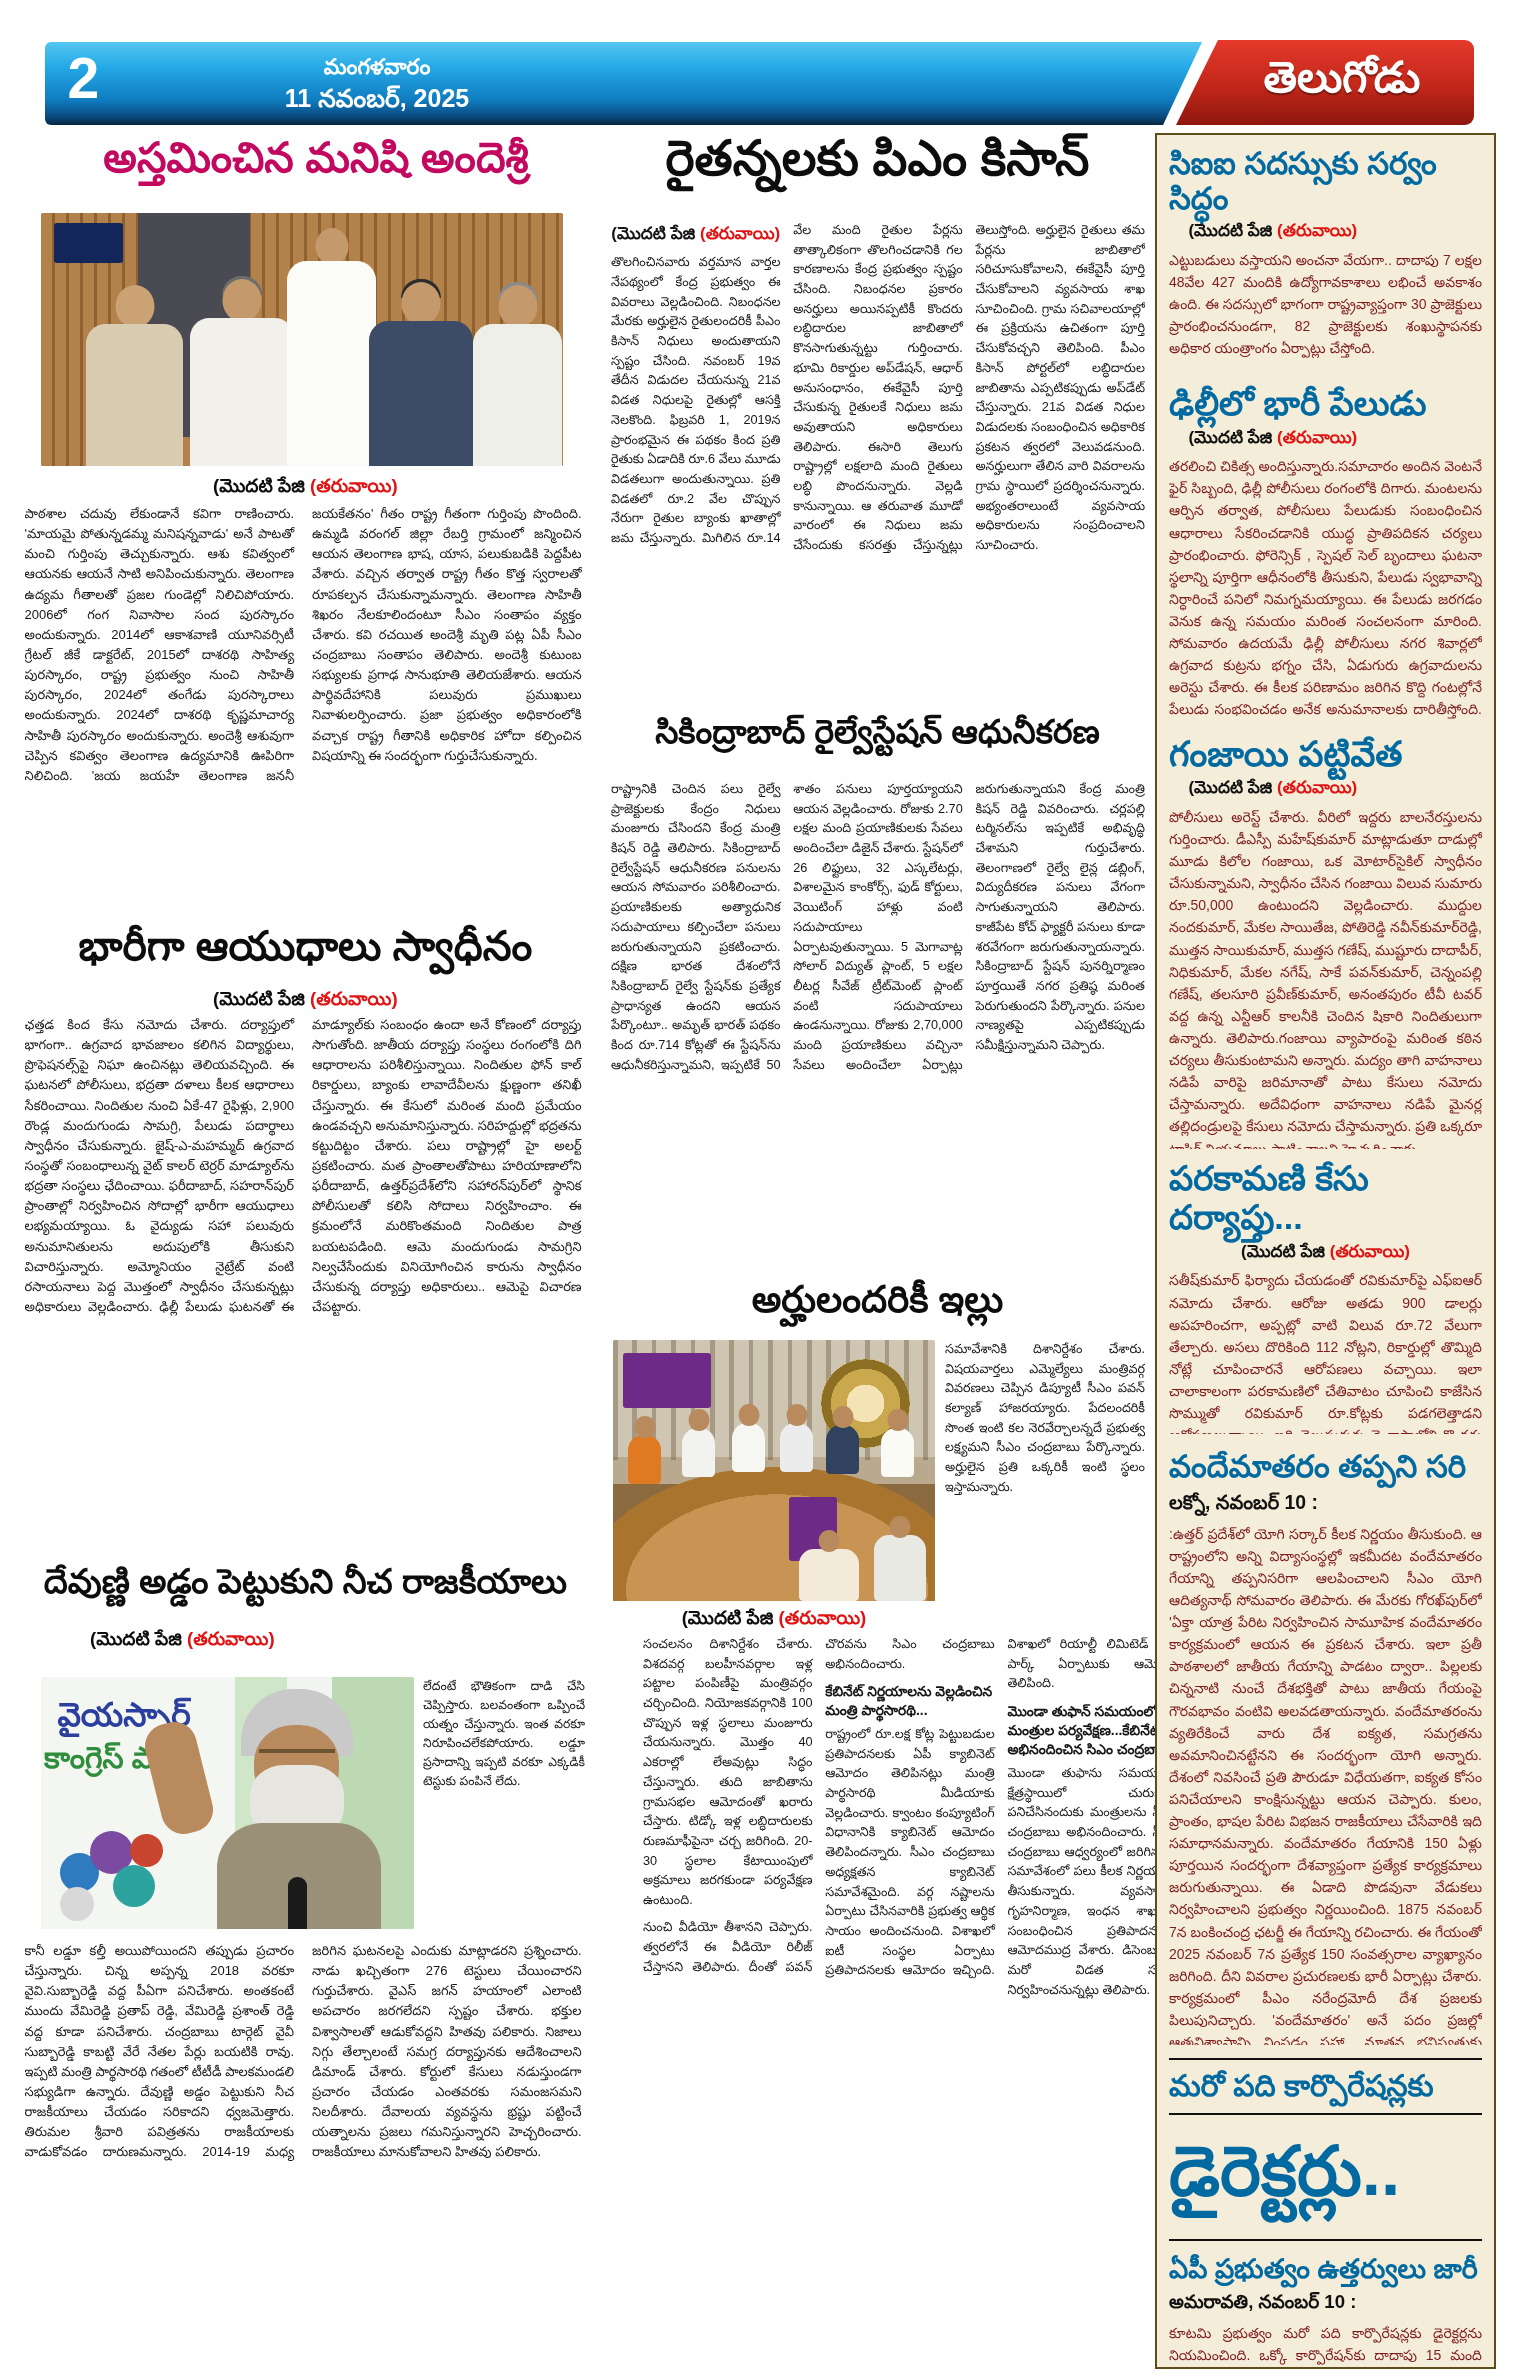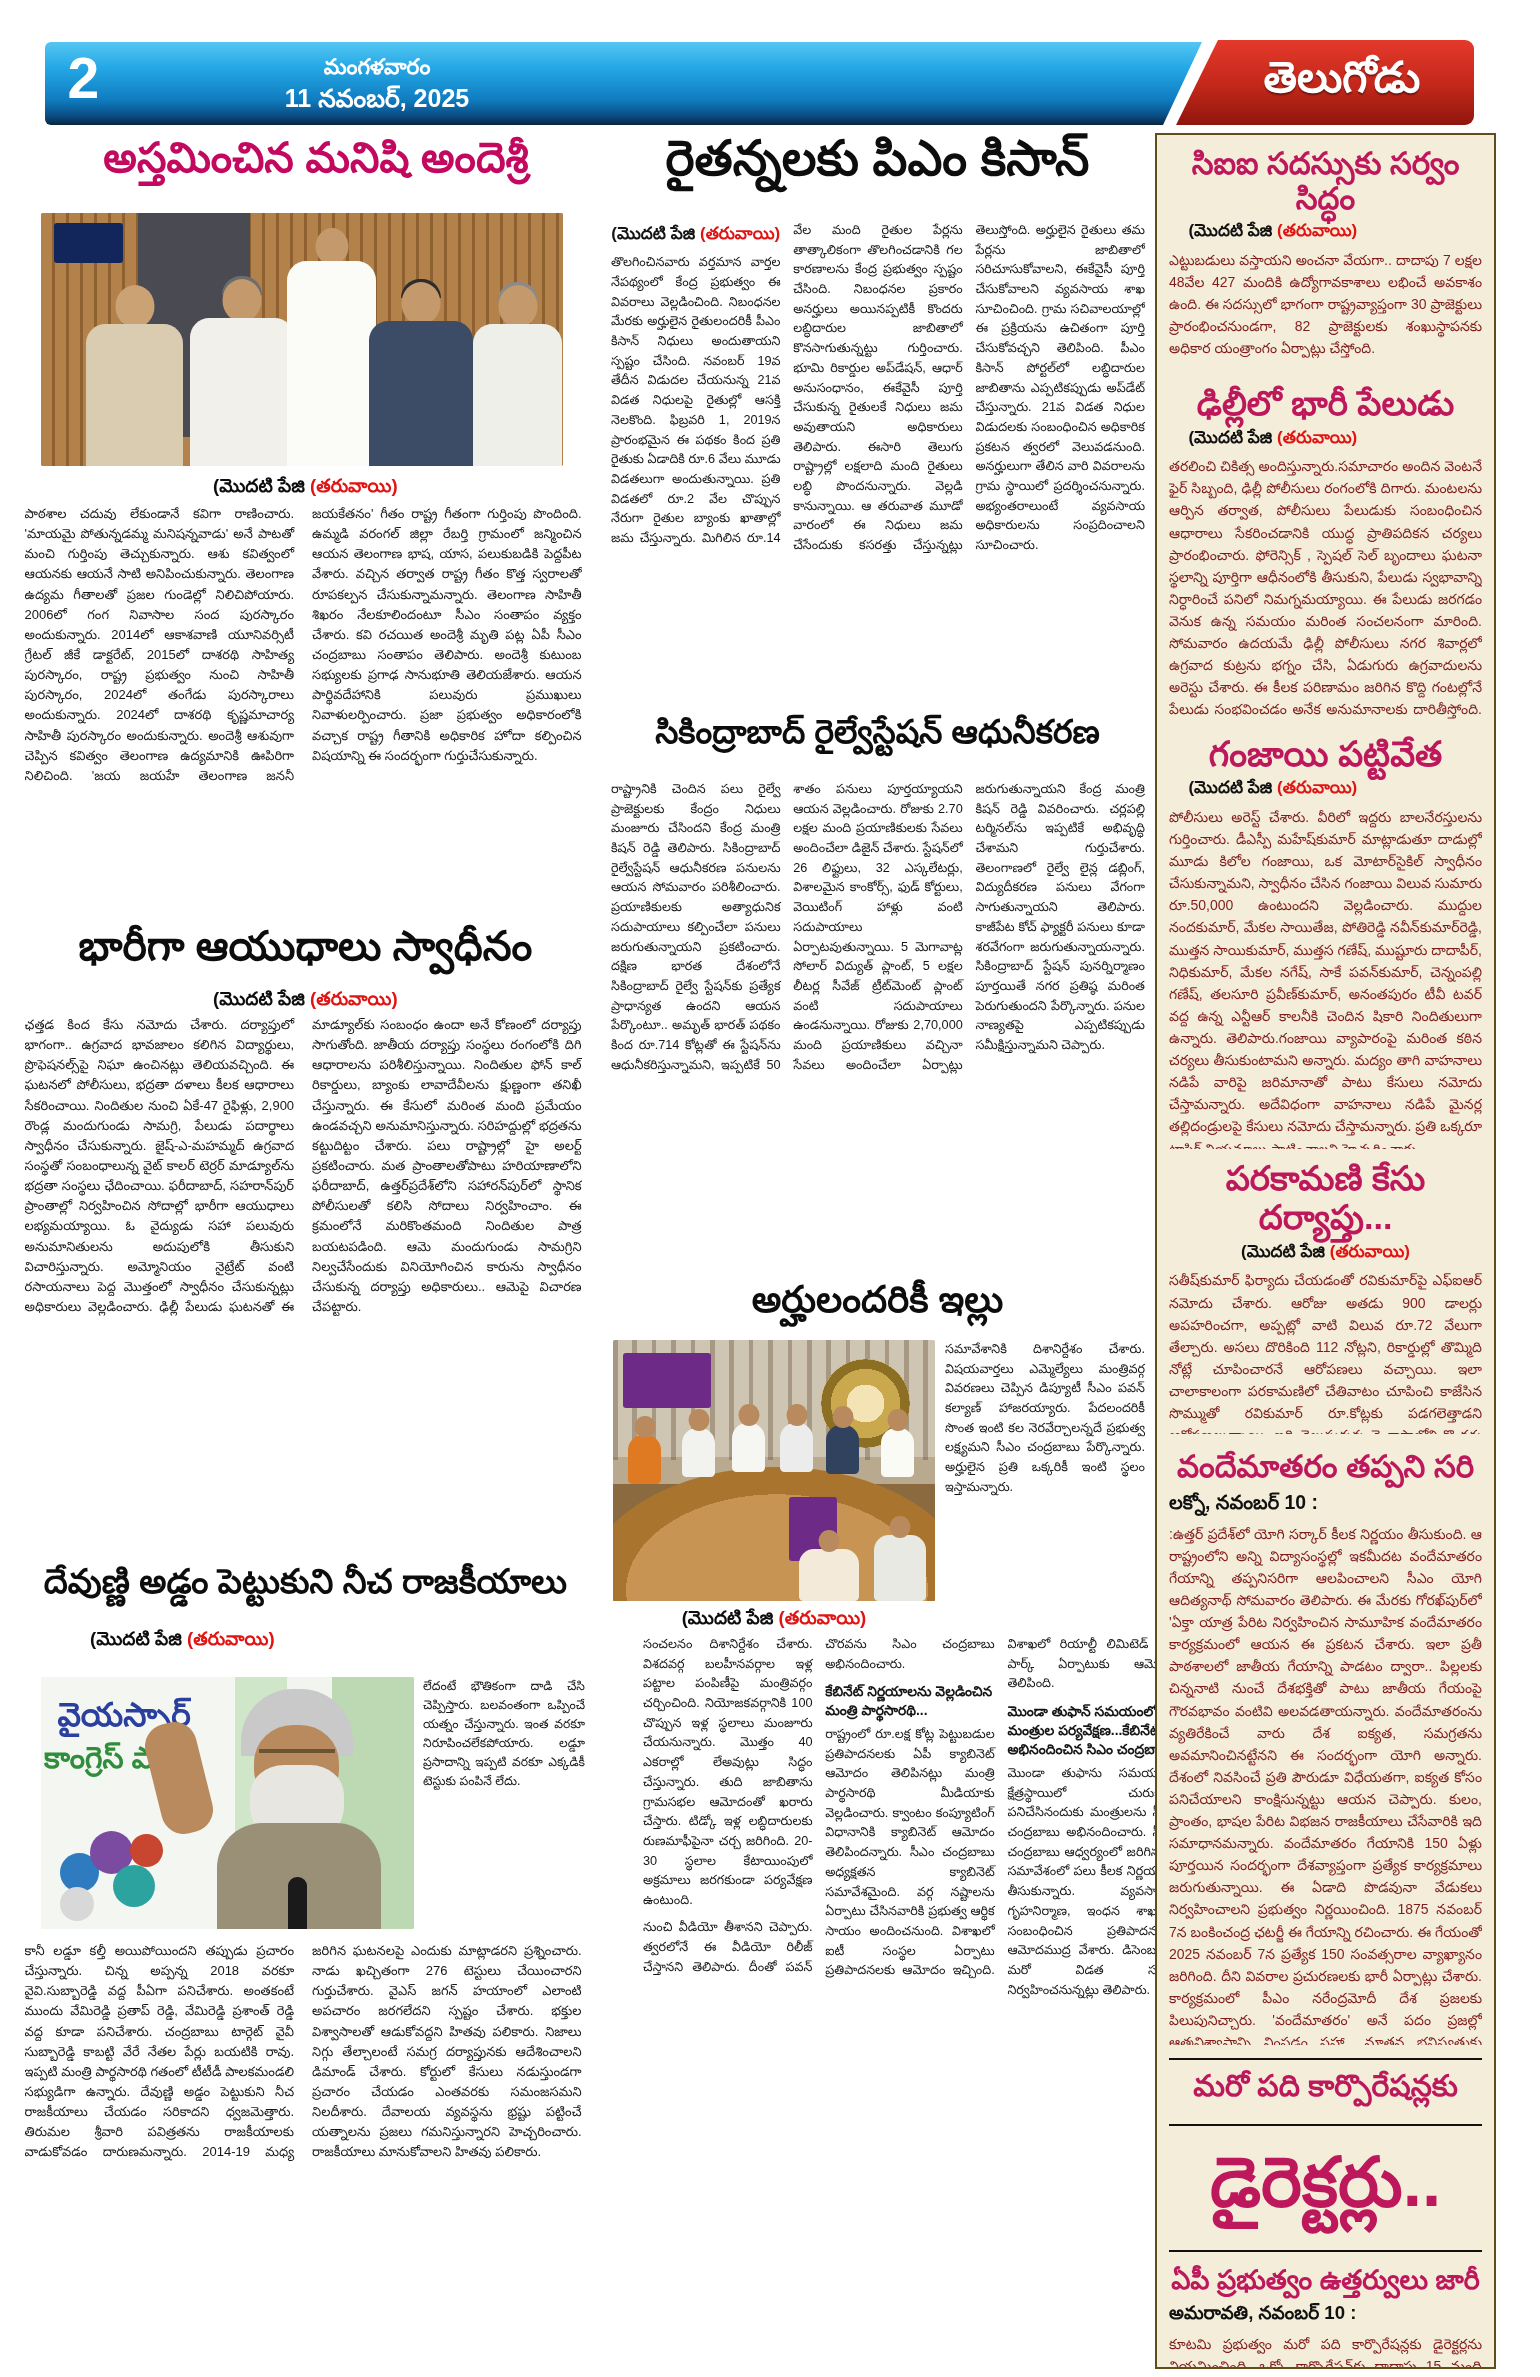--- a/index.html
+++ b/index.html
@@ -51,27 +51,27 @@
   .p2 .man-hair{position:absolute;left:200px;top:12px;width:112px;height:67px;border-radius:52px 52px 0 0;background:#c9c9c9;}
   .p2 .man-face{position:absolute;left:213px;top:48px;width:85px;height:82px;border-radius:46%;background:#b98a5e;}
   .p2 .man-beard{position:absolute;left:209px;top:88px;width:94px;height:82px;border-radius:40% 40% 55% 55%;background:#e8e6e0;}
   .p2 .glasses{position:absolute;left:218px;top:72px;width:76px;height:12px;border-top:4.5px solid #6b5430;}
   .p2 .man-body{position:absolute;left:176px;top:146px;width:164px;height:112px;border-radius:45px 45px 0 0;background:#9a8f77;}
   .p2 .hand{position:absolute;left:112px;top:45px;width:52px;height:112px;border-radius:22.4px;background:#b98a5e;transform:rotate(-14deg);}
   .p2 .mic{position:absolute;left:247px;top:200px;width:19.4px;height:60px;border-radius:9px;background:#1a1a1a;}
   
   .rbox{position:absolute;left:1155px;top:133px;width:341px;height:2236px;box-sizing:border-box;
         border:2.2px solid #5f4d1c;background:#f3edd9;padding:9px 12px;overflow:hidden;}
-  .rh{text-align:center;font-weight:800;color:#be185d;line-height:1.15;margin:10.4px 0 1.5px 0;}
+  .rh{text-align:left;font-weight:800;color:#0369a1;line-height:1.15;margin:10.4px 0 1.5px 0;}
   .rbyl{font-weight:700;font-size:17px;margin:4.5px 0 3px 0;padding-left:19.4px;}
   .rbyl.ctr{text-align:center;padding-left:0;}
   .rbyl .red{color:#e11414;}
   .rbody{font-size:14px;line-height:1.58;text-align:justify;overflow:hidden;color:#7f1d1d;margin-top:4.5px;}
   .rdivider{border:none;border-top:2.2px solid #111;margin:13.4px 0 0 0;}
-  .rh-under{border-bottom:2.2px solid #111;padding-bottom:20px;}
+  .rh-under{border-bottom:2.2px solid #111;padding-bottom:9px;}
   .rdateline{text-align:left;font-weight:700;font-size:19.4px;margin-top:6px;}
   .subhead{font-weight:800;font-size:13.8px;margin:7.5px 0 4.5px 0;text-align:left;line-height:1.4;}
   .bp{margin:0 0 7.5px 0;}
 </style>
 </head>
 <body>
 
 <div id="page">
 
   <div class="hdr-bar">

